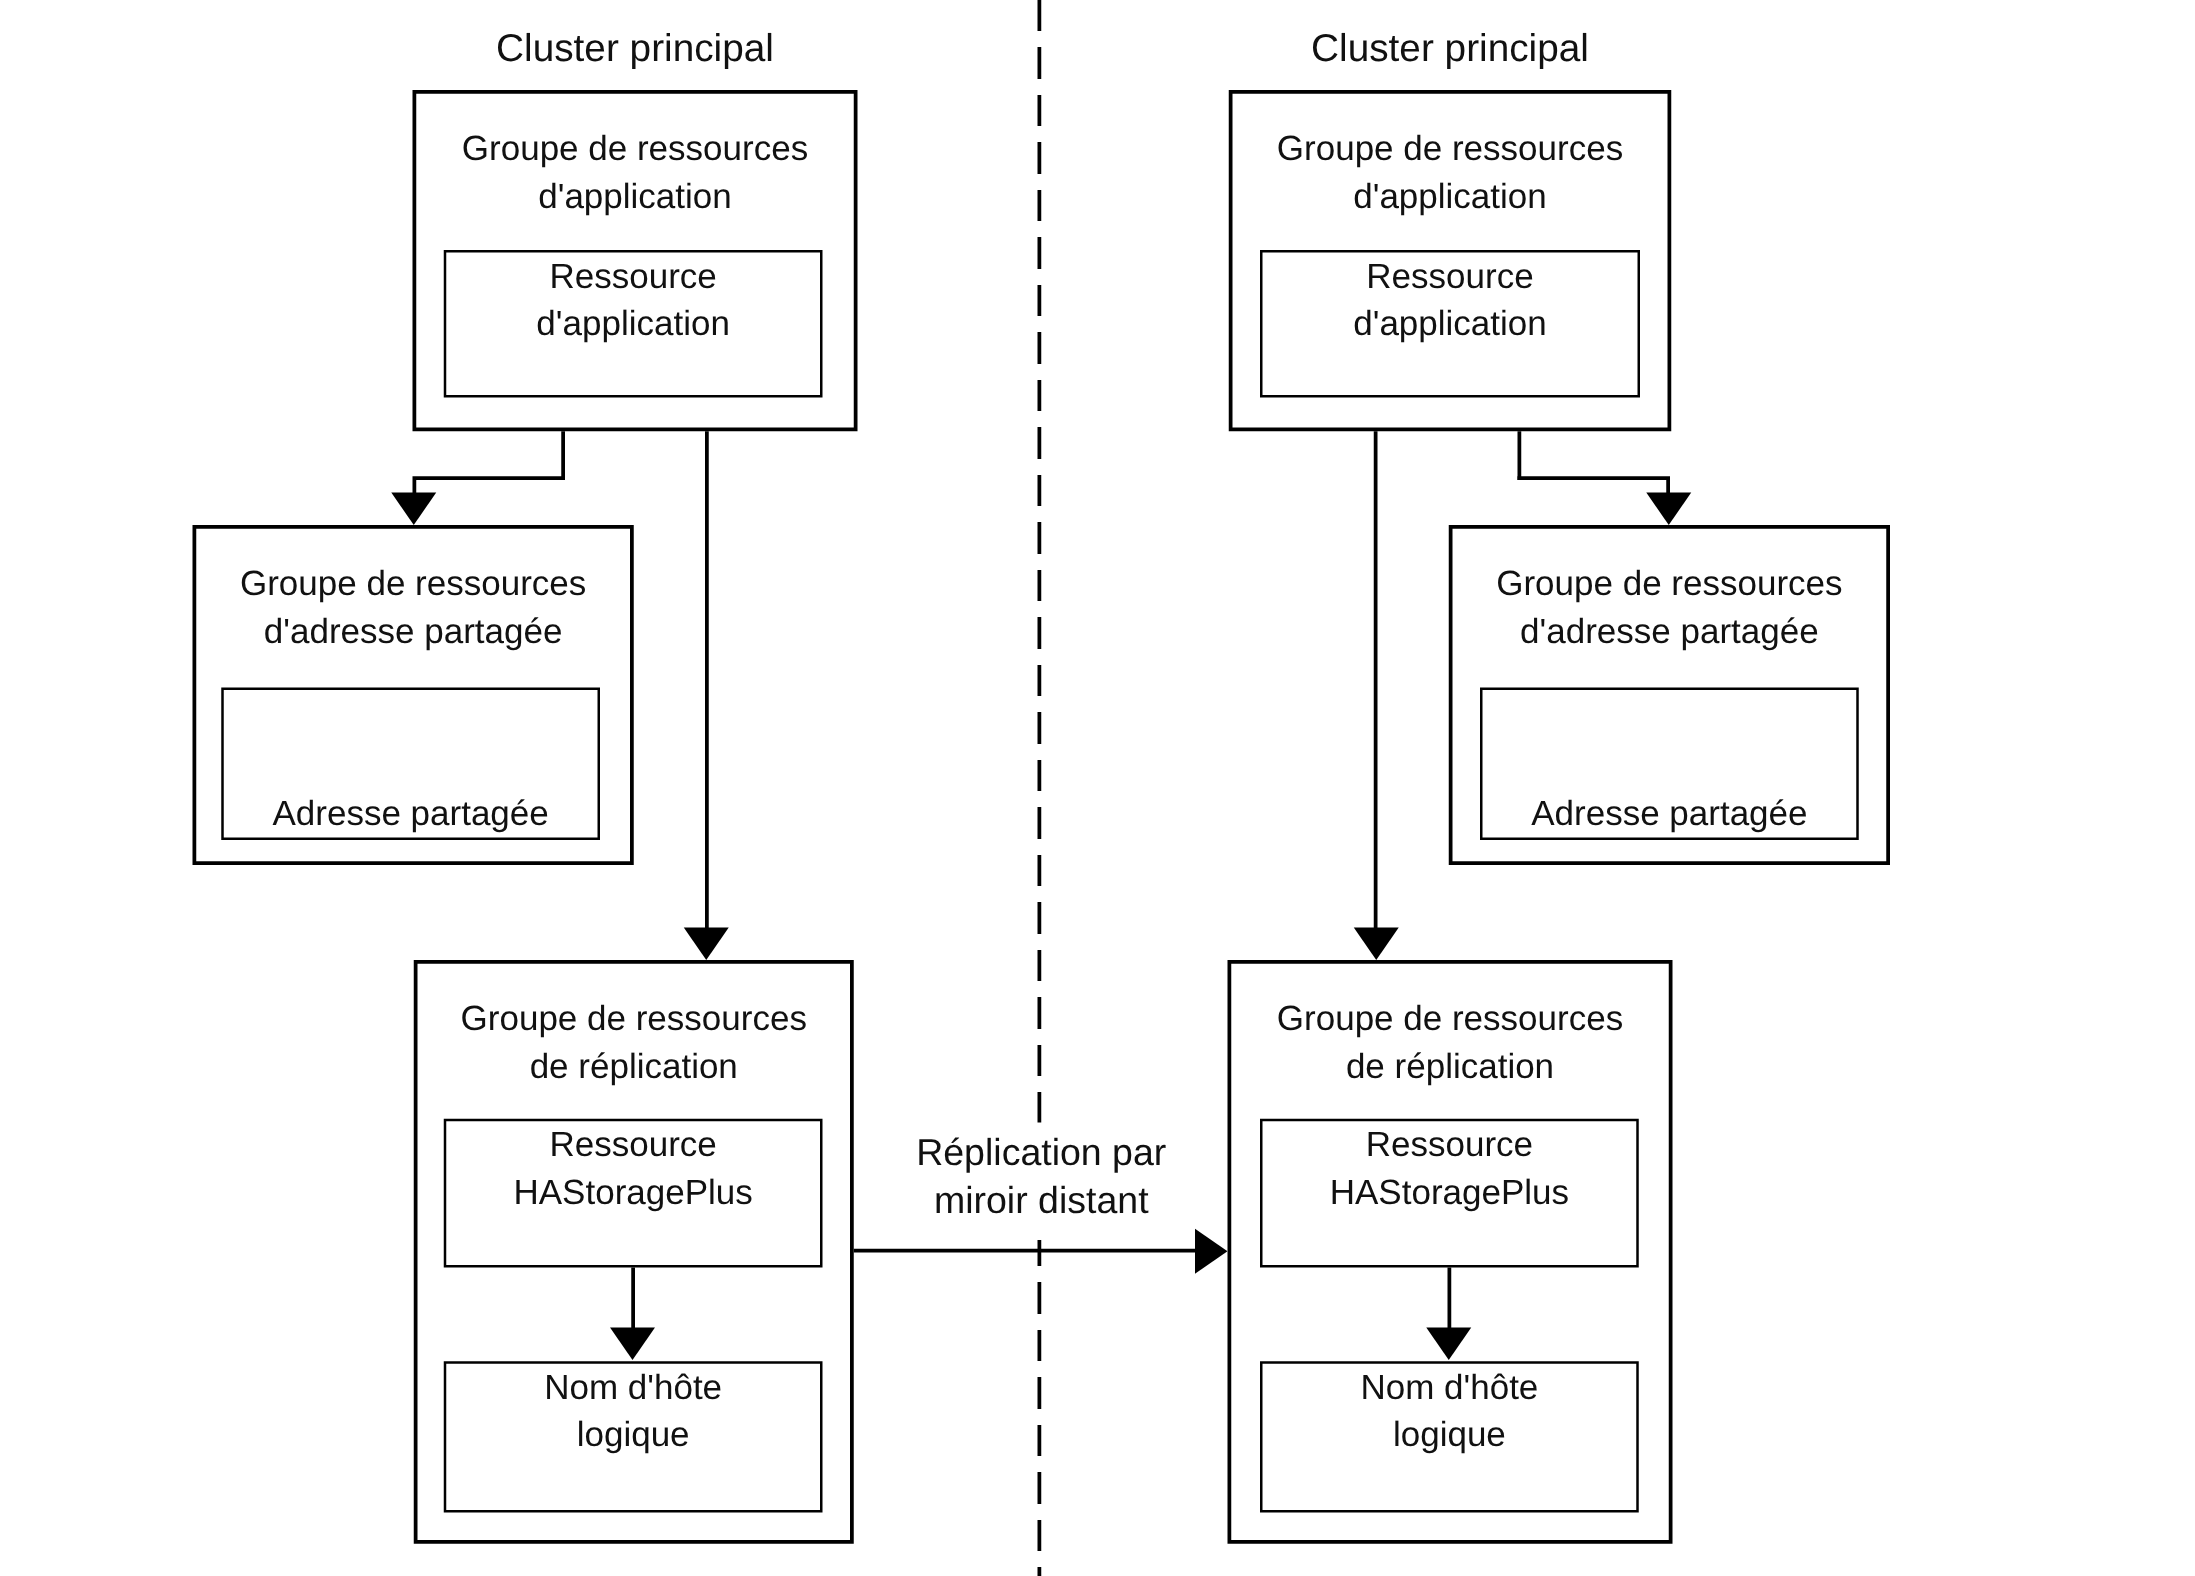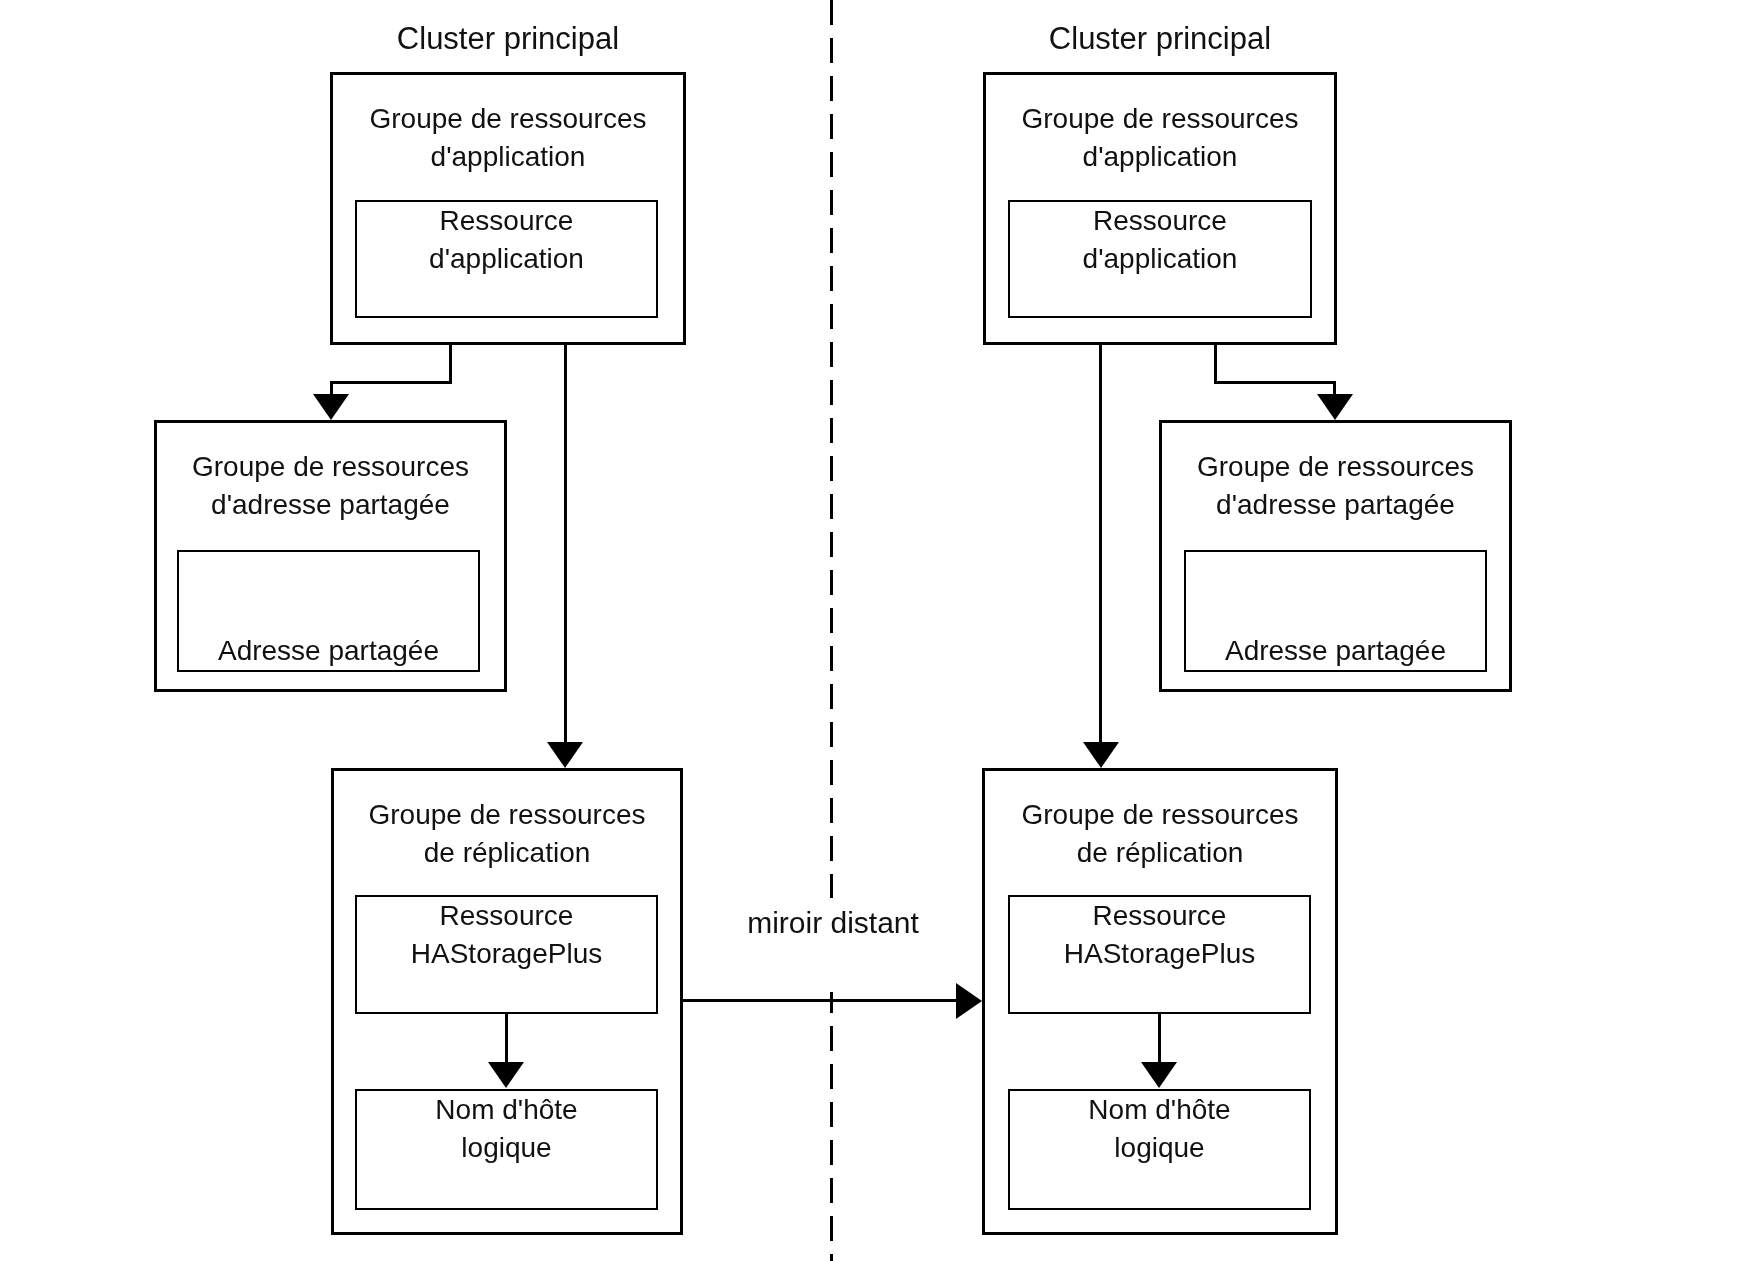--- a/index.html
+++ b/index.html
@@ -99,20 +99,21 @@
     <div class="txt">HAStoragePlus</div>
   </div>
   <div class="line" style="left:505px;top:1014px;width:3px;height:50px;"></div>
   <div class="tri-down" style="left:488px;top:1062px;"></div>
   <div class="box inner-box" style="left:355px;top:1089px;width:303px;height:121px;">
     <div class="txt">Nom d'hôte</div>
     <div class="txt">logique</div>
   </div>
 
   <div class="repl-label" style="left:700px;top:898px;width:266px;height:88px;">
+    <div>Réplication par</div>
     <div>miroir distant</div>
   </div>
   <div class="line" style="left:683px;top:999px;width:275px;height:3px;"></div>
   <div class="tri-right" style="left:956px;top:983px;"></div>
 
   <div class="cluster-title" style="left:983px;top:20px;width:354px;">Cluster principal</div>
 
   <div class="box group-box" style="left:983px;top:72px;width:354px;height:273px;">
     <div class="txt">Groupe de ressources</div>
     <div class="txt">d'application</div>

